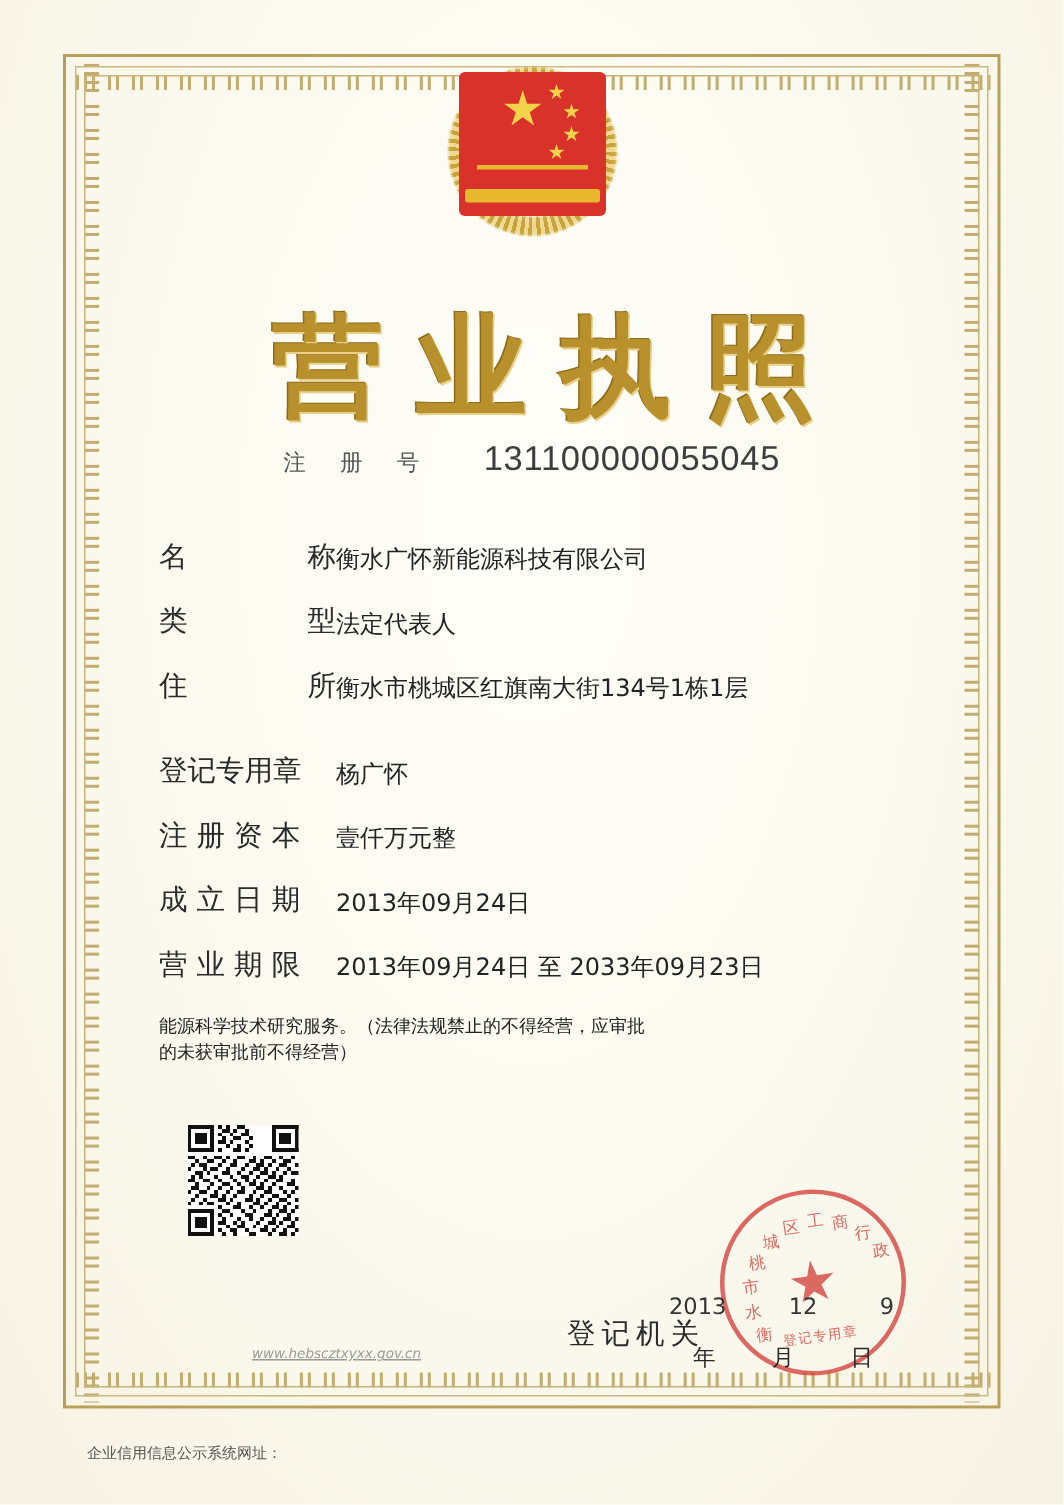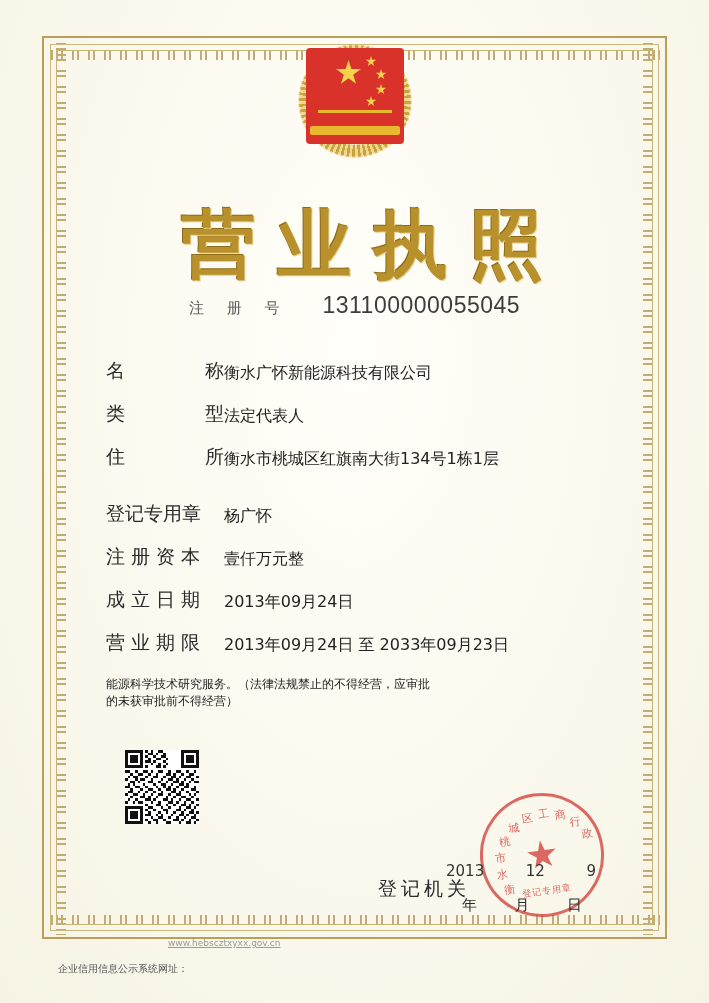--- a/index.html
+++ b/index.html
@@ -160,22 +160,23 @@
     position:absolute;left:446px;top:862px;width:150px;
     display:flex;justify-content:space-between;font-size:15px;color:#333;
   }
   .datelabels{
     position:absolute;left:462px;top:896px;width:120px;
     display:flex;justify-content:space-between;font-size:15px;color:#2a2a2a;
   }
 
   
   .weburl{
-    position:absolute;left:168px;top:938px;font-size:9px;color:#9a9a9a;
+    position:absolute;left:168px;top:898px;font-size:9px;color:#9a9a9a;
     text-decoration:underline;
+    font-style:italic;
   }
   .footer-left{
     position:absolute;left:58px;top:962px;font-size:10px;color:#555;
   }
   .footer-right{
     position:absolute;right:58px;top:960px;font-size:13px;color:#333;
   }
 </style>
 </head>
 <body>

